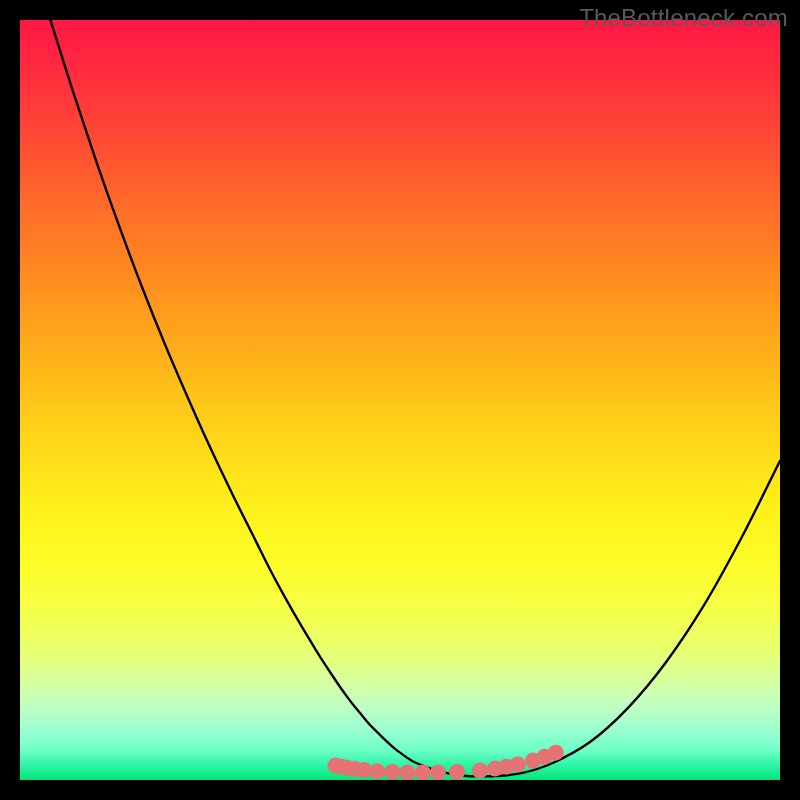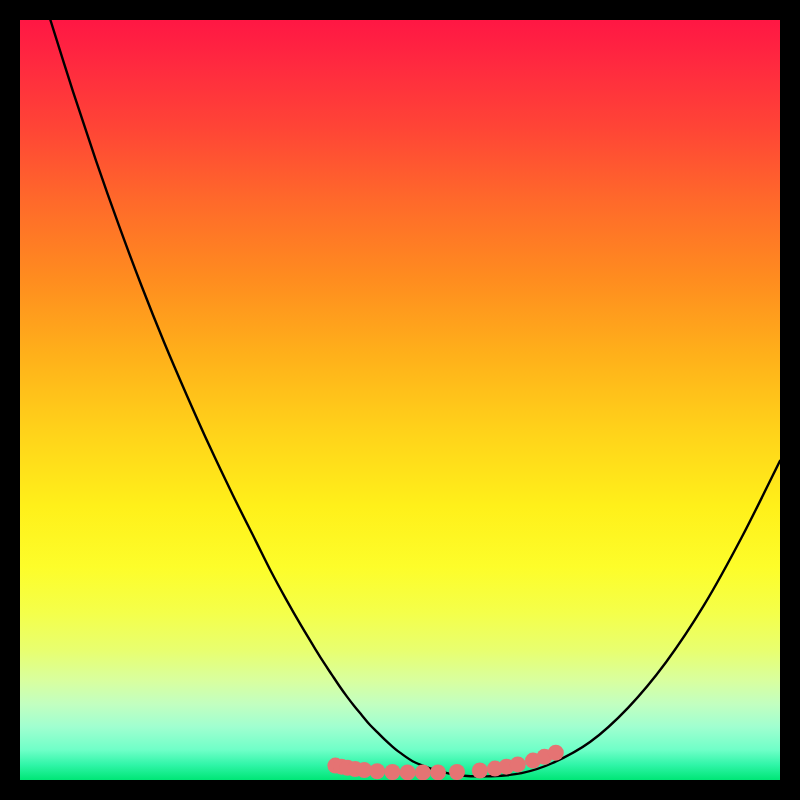--- a/index.html
+++ b/index.html
@@ -86,13 +86,14 @@
           <circle cx="459.80" cy="750.50" r="8" fill="#e57373"></circle>
           <circle cx="475.00" cy="748.60" r="8" fill="#e57373"></circle>
           <circle cx="486.40" cy="746.70" r="8" fill="#e57373"></circle>
           <circle cx="497.80" cy="744.42" r="8" fill="#e57373"></circle>
           <circle cx="513.00" cy="740.62" r="8" fill="#e57373"></circle>
           <circle cx="524.40" cy="736.82" r="8" fill="#e57373"></circle>
           <circle cx="535.80" cy="732.64" r="8" fill="#e57373"></circle>
         </g>
     </svg>
   </div>
+  <div class="watermark">TheBottleneck.com</div>
 </div>
 
 </body></html>

